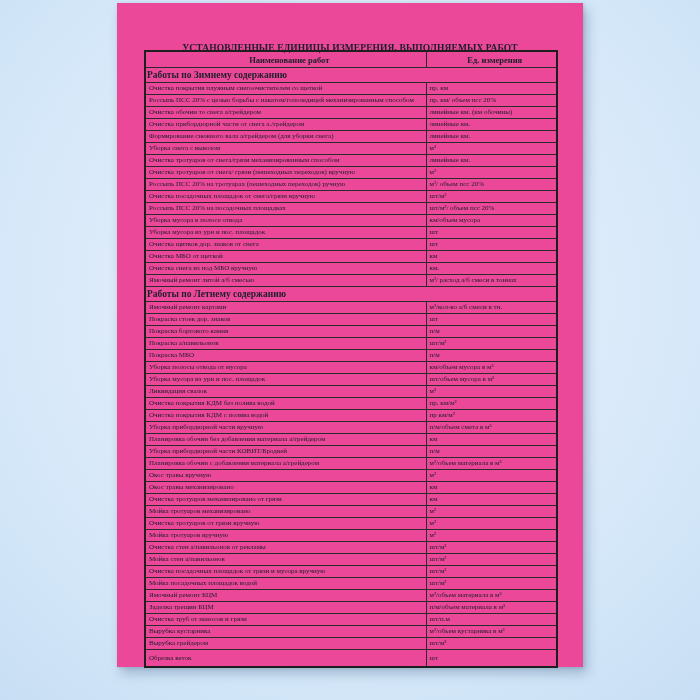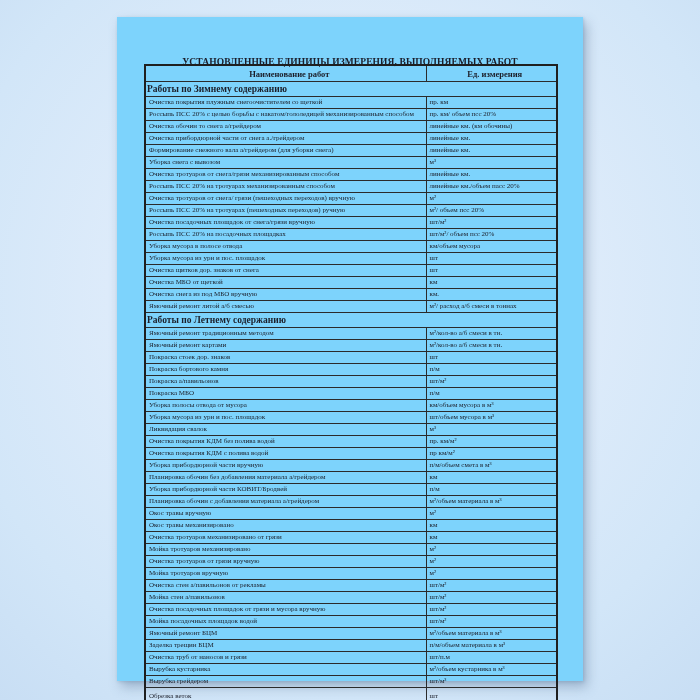--- a/index.html
+++ b/index.html
@@ -10,24 +10,24 @@
     overflow: hidden;
     font-family: "Liberation Serif", "DejaVu Serif", serif;
   }
   body {
     background: radial-gradient(circle at 50% 42%, #ecf4fc 0%, #ddebfa 45%, #d2e6f8 75%, #c8def4 100%);
     position: relative;
   }
   .page {
     position: absolute;
     left: 117px;
-    top: 17px;
+    top: 3px;
     width: 466px;
     height: 664px;
-    background: #7dd3fc;
+    background: #ec4899;
     box-shadow: 4px 6px 11px rgba(90, 120, 152, 0.45), 1px 1px 3px rgba(110, 135, 165, 0.3);
   }
   .doc-title {
     position: absolute;
     left: 0;
     top: 40px;
     width: 100%;
     text-align: center;
     font-weight: bold;
     font-size: 9.5px;
@@ -122,24 +122,20 @@
         </tr>
         <tr>
           <td class="work-cell">Уборка снега с вывозом</td>
           <td class="unit-cell">м³</td>
         </tr>
         <tr>
           <td class="work-cell">Очистка тротуаров от снега/грязи механизированным способом</td>
           <td class="unit-cell">линейные км.</td>
         </tr>
         <tr>
-          <td class="work-cell">Россыпь ПСС 20% на тротуарах механизированным способом</td>
-          <td class="unit-cell">линейные км./объем пасс 20%</td>
-        </tr>
-        <tr>
           <td class="work-cell">Очистка тротуаров от снега/ грязи (пешеходных переходов) вручную</td>
           <td class="unit-cell">м²</td>
         </tr>
         <tr>
           <td class="work-cell">Россыпь ПСС 20% на тротуарах (пешеходных переходов) ручную</td>
           <td class="unit-cell">м²/ объем псс 20%</td>
         </tr>
         <tr>
           <td class="work-cell">Очистка посадочных площадок от снега/грязи вручную</td>
           <td class="unit-cell">шт/м²</td>
@@ -167,24 +163,20 @@
         <tr>
           <td class="work-cell">Очистка снега из под МБО вручную</td>
           <td class="unit-cell">км.</td>
         </tr>
         <tr>
           <td class="work-cell">Ямочный ремонт литой а/б смесью</td>
           <td class="unit-cell">м²/ расход а/б смеси в тоннах</td>
         </tr>
         <tr class="section-row">
           <td colspan="2">Работы по Летнему содержанию</td>
-        </tr>
-        <tr>
-          <td class="work-cell">Ямочный ремонт традиционным методом</td>
-          <td class="unit-cell">м²/кол-во а/б смеси в тн.</td>
         </tr>
         <tr>
           <td class="work-cell">Ямочный ремонт картами</td>
           <td class="unit-cell">м²/кол-во а/б смеси в тн.</td>
         </tr>
         <tr>
           <td class="work-cell">Покраска стоек дор. знаков</td>
           <td class="unit-cell">шт</td>
         </tr>
         <tr>

